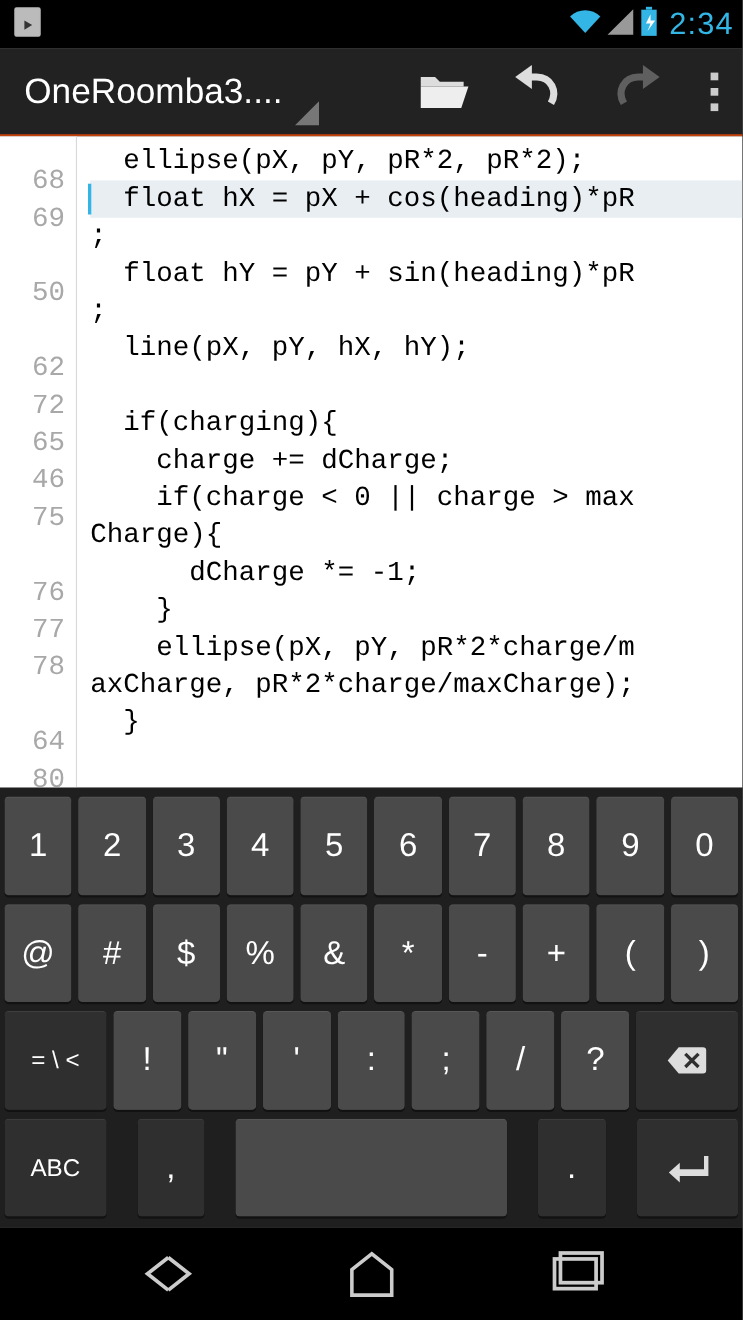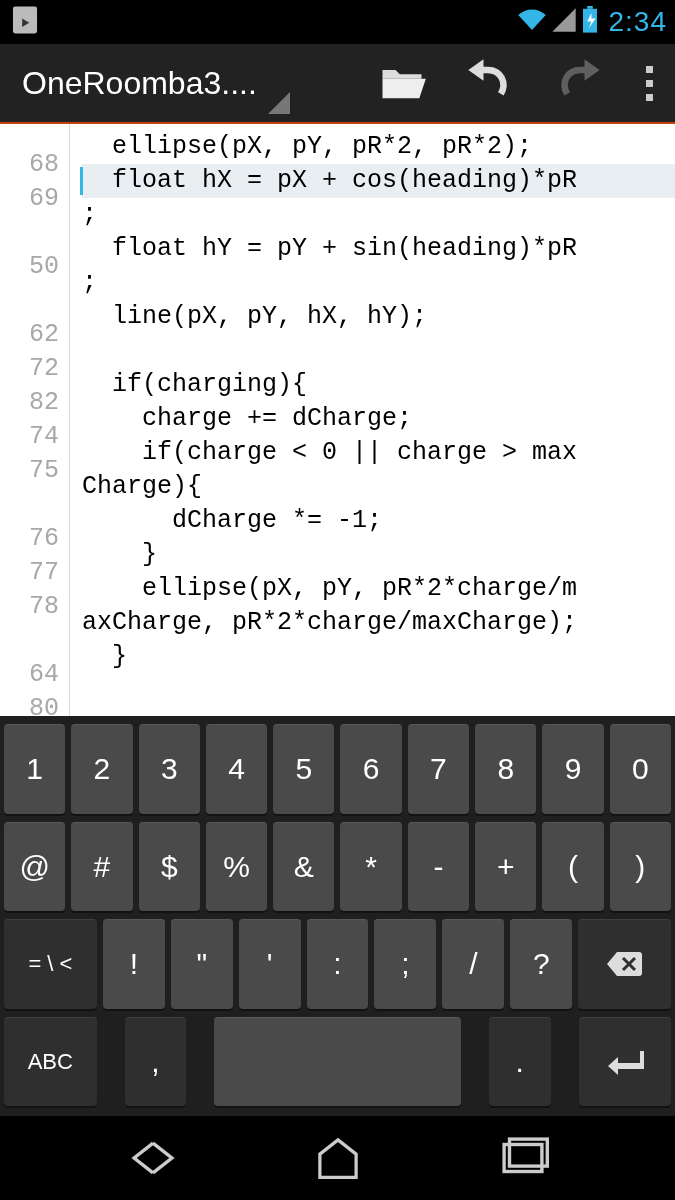--- a/index.html
+++ b/index.html
@@ -121,22 +121,22 @@
 
   <div class="editor">
     <div class="gutter" id="gutter">
         <div>68</div>
         <div>69</div>
         <div></div>
         <div>50</div>
         <div></div>
         <div>62</div>
         <div>72</div>
-        <div>82</div>
-        <div>74</div>
+        <div>65</div>
+        <div>46</div>
         <div>75</div>
         <div></div>
         <div>76</div>
         <div>77</div>
         <div>78</div>
         <div></div>
         <div>64</div>
         <div>80</div>
         <div>81</div>
       </div>

